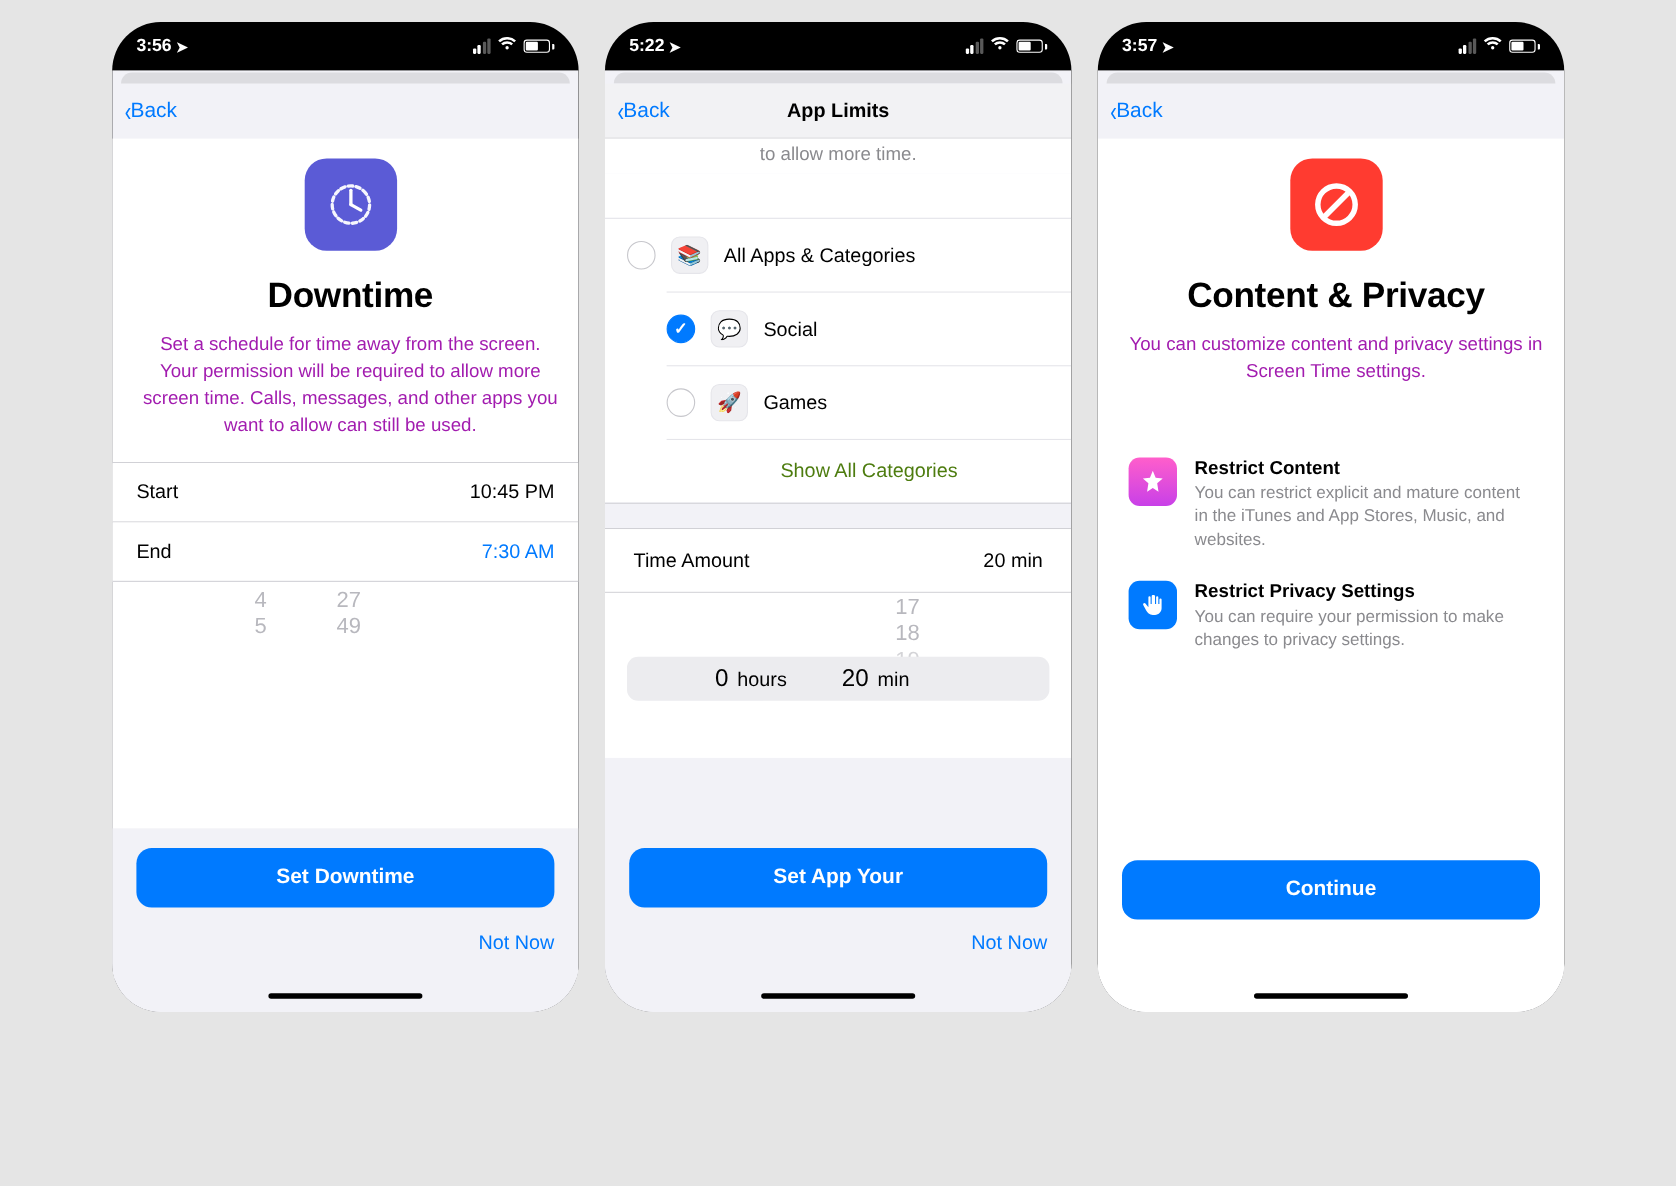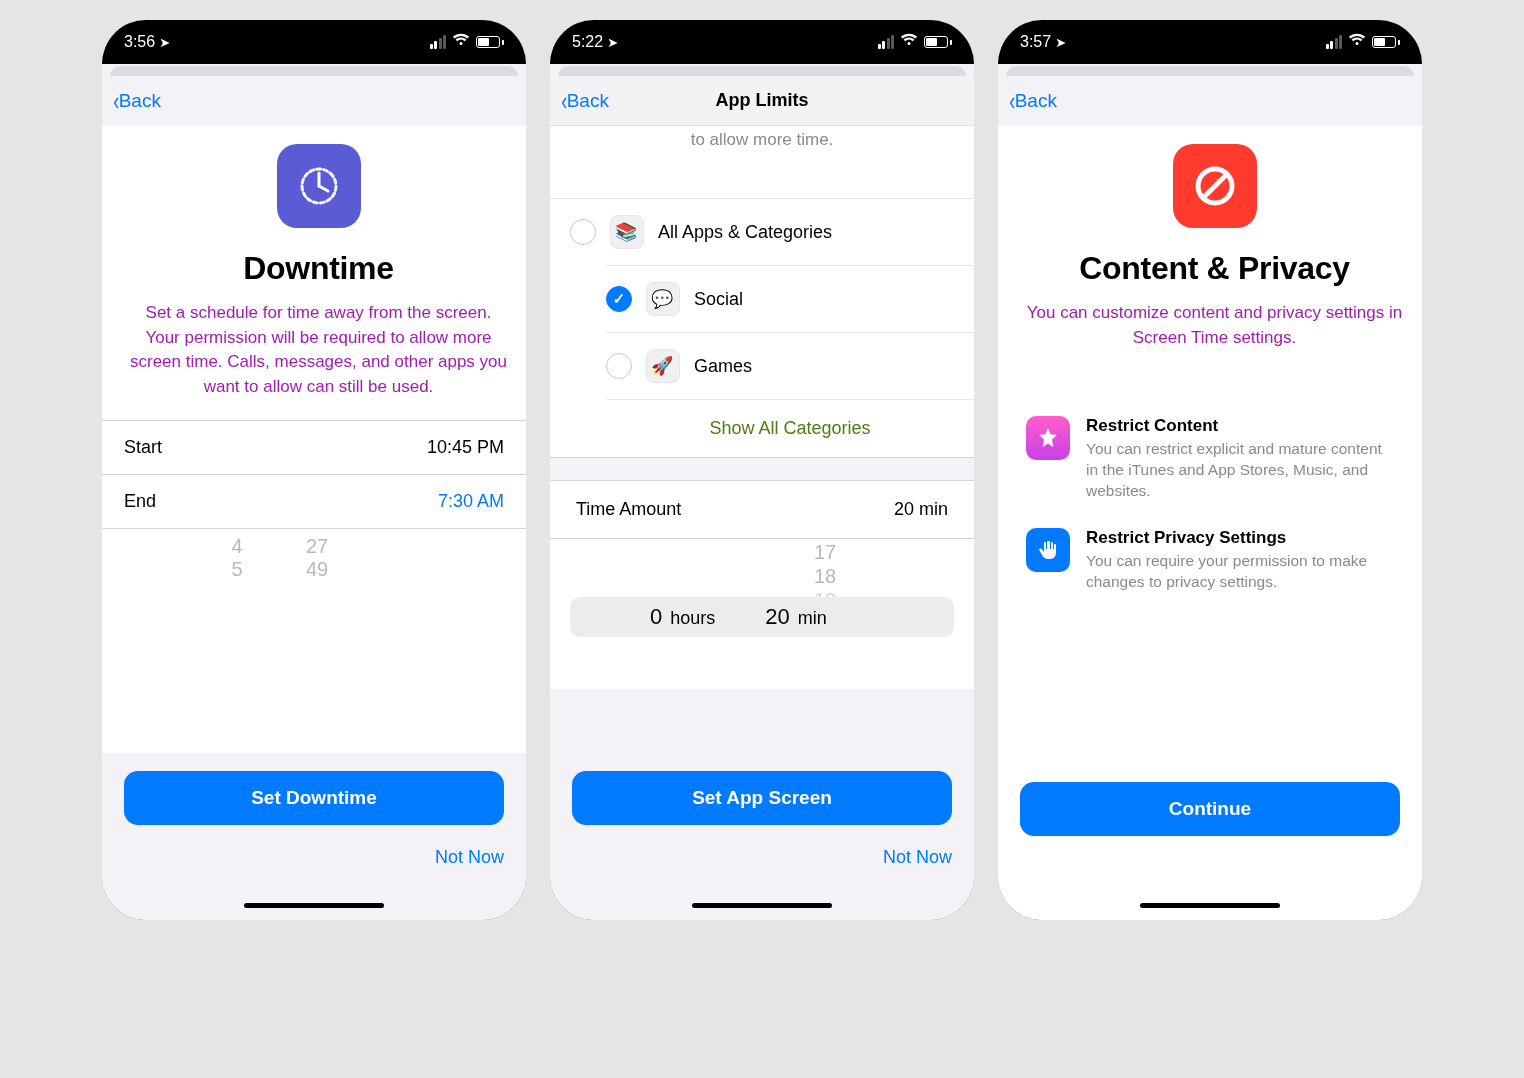--- a/index.html
+++ b/index.html
@@ -23,21 +23,21 @@
     flex-direction: column;
   }
   .status-bar {
     height: 44px;
     display: flex;
     align-items: center;
     justify-content: space-between;
     padding: 0 22px;
     color: #fff;
     font-size: 16px;
-    font-weight: 400;
+    font-weight: 700;
   }
   .status-left { display: flex; align-items: center; gap: 4px; }
   .status-right { display: flex; align-items: center; gap: 6px; }
   .loc-icon { font-size: 13px; }
   .signal-bars { display: inline-flex; align-items: flex-end; gap: 1.5px; }
   .signal-bars span { width: 3px; background:#fff; border-radius:1px; }
   .signal-bars .b1{height:5px;} .signal-bars .b2{height:8px;} .signal-bars .b3{height:11px;opacity:.35;} .signal-bars .b4{height:14px;opacity:.35;}
   .wifi svg { width:18px; height:14px; }
   .battery { display:inline-flex; align-items:center; gap:2px; }
   .battery .shell { width:24px; height:12px; border:1px solid #fff; border-radius:3px; position:relative; }
@@ -355,21 +355,21 @@
             <span class="num">0</span>
             <span class="unit">hours</span>
           </div>
           <div class="grp" style="margin-left:50px;">
             <span class="num">20</span>
             <span class="unit">min</span>
           </div>
         </div>
       </div>
       <div class="bottom">
-        <button class="btn-primary">Set App Screen</button>
+        <button class="btn-primary">Set App Your</button>
         <button class="btn-secondary">Not Now</button>
       </div>
     </div>
     <div class="home-indicator">
         <span></span>
       </div>
   </div>
 </div>
 
 <div class="phone">

